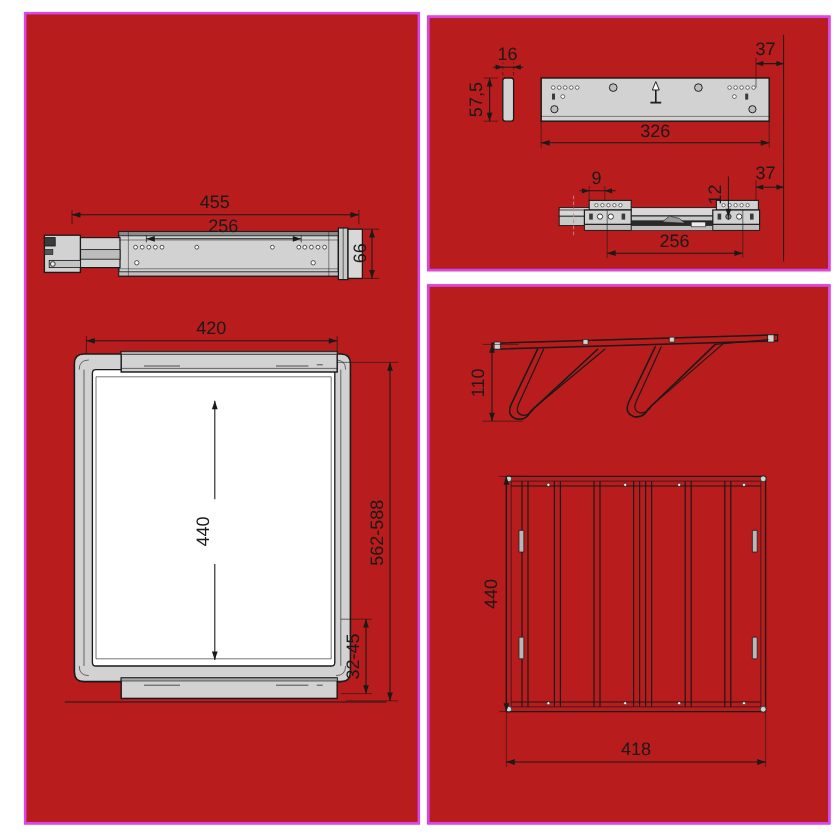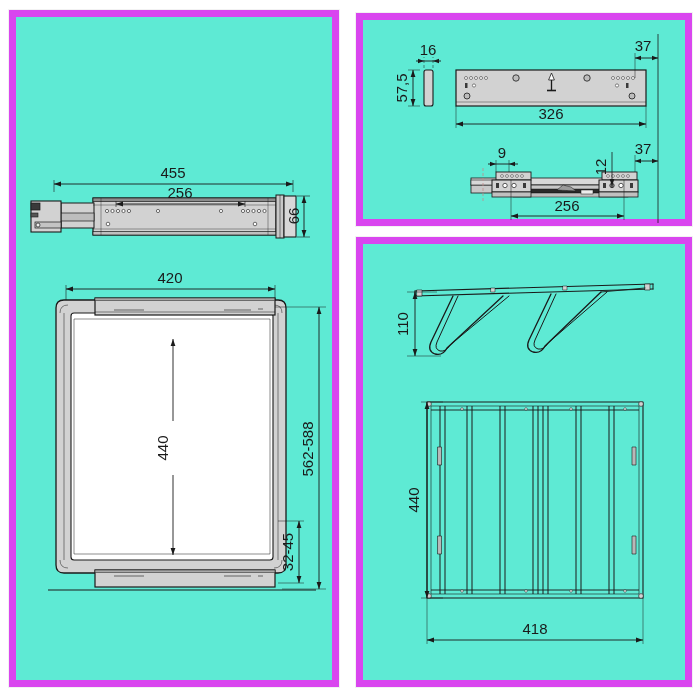--- a/index.html
+++ b/index.html
@@ -10,26 +10,26 @@
   #root {
     position: relative;
     width: 700px;
     height: 700px;
     background: #ffffff;
     font-family: "Liberation Sans", sans-serif;
     overflow: hidden;
   }
   .panel {
     position: absolute;
-    background: #5eead4;
-    border: 7px solid #d946ef;
+    background: #b91c1c;
+    border: 2px solid #d946ef;
     box-shadow: 0 0 0 1px #f2f2f2;
     box-sizing: border-box;
   }
-  #panel-left   { left: 9px;   top: 10px;  width: 330px; height: 677px; }
+  #panel-left   { left: 20px;   top: 10px;  width: 330px; height: 677px; }
   #panel-tr     { left: 356px; top: 13px;  width: 336px; height: 213px; }
   #panel-br     { left: 356px; top: 237px; width: 336px; height: 450px; }
 
   .svgwrap { position: absolute; left: 0; top: 0; width: 100%; height: 100%; }
   svg { display: block; }
 
   text.dim {
     font-family: "Liberation Sans", sans-serif;
     font-size: 15px;
     fill: #1a1a1a;

